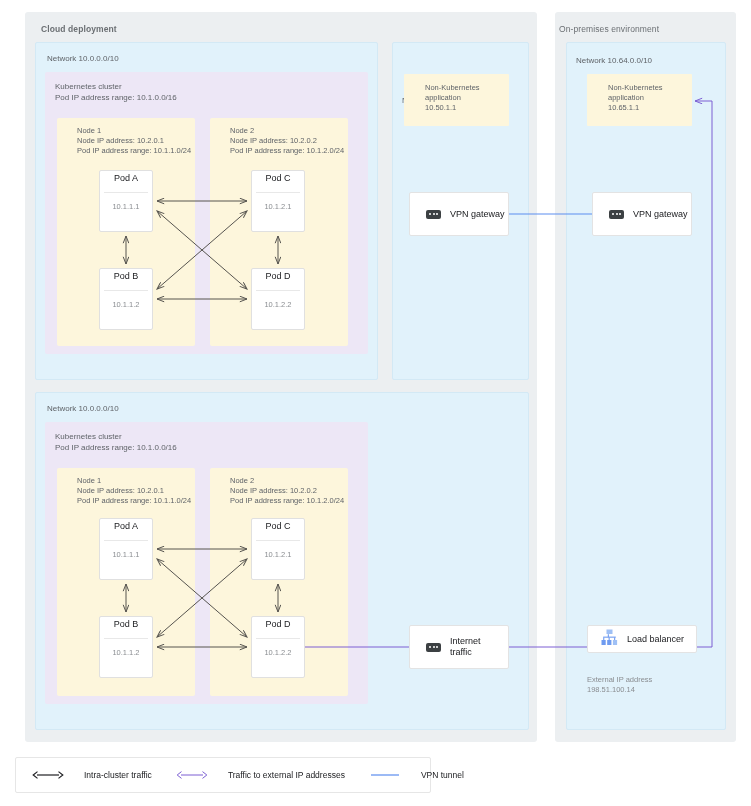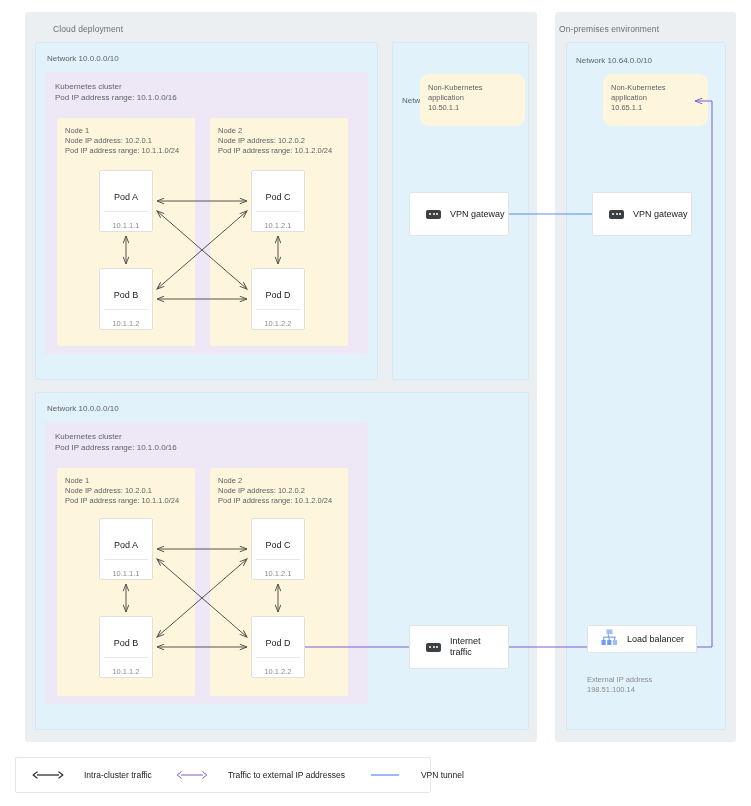--- a/index.html
+++ b/index.html
@@ -21,38 +21,37 @@
     background:#E1F2FB;border:1px solid #d3e9f5;border-radius:2px;
   }
   .network-label{font-size:8px;color:#5f6368;}
   .cluster{
     background:#EDE7F6;border-radius:2px;
   }
   .cluster-label{font-size:8px;color:#5f6368;line-height:10.5px;}
   .node{
     background:#FDF6DC;border-radius:2px;
   }
-  .node-label{font-size:7.5px;color:#5f6368;line-height:10px;}
+  .node-label{font-size:7.5px;color:#5f6368;line-height:10px;margin-left:12px;}
 
   
   .pod{
     background:#ffffff;border:1px solid #e0e0e0;border-radius:2px;
     display:flex;flex-direction:column;align-items:center;
     justify-content:flex-start;
   }
-  .pod-title{font-size:9px;color:#202124;margin-top:21px;}
+  .pod-title{font-size:9px;color:#202124;margin-top:2px;}
   .pod-div{width:44px;height:1px;background:#e8e8e8;margin:9px 0 0 0;}
   .pod-ip{font-size:7.5px;color:#8a8d91;margin-top:9px;}
 
   
   .appbox{
-    background:#FDF6DC;border-radius:9px;
+    background:#FDF6DC;border-radius:1px;
     font-size:7.5px;color:#5f6368;line-height:10px;
-    padding:9px 8px;
-    margin-left:16px;
+    padding:9px 21px;
   }
 
   
   .card{
     background:#ffffff;border:1px solid #e3e3e3;border-radius:2px;
     display:flex;align-items:center;gap:9px;padding-left:16px;
   }
   .card-label{font-size:9px;color:#202124;line-height:11px;}
 
   
@@ -70,21 +69,21 @@
   .leg-item{display:flex;align-items:center;gap:20px;}
   .leg-text{font-size:8.5px;color:#202124;white-space:nowrap;}
 
   svg.lines{position:absolute;left:0;top:0;width:751px;height:806px;
     pointer-events:none;overflow:visible;}
 </style>
 </head>
 <body>
 
 <div class="abs env" style="left:25px;top:12px;width:512px;height:730px;">
-  <div class="abs env-label" style="left:28px;top:12px;">Cloud deployment</div>
+  <div class="abs env-label" style="left:16px;top:12px;font-weight:bold;">Cloud deployment</div>
 </div>
 
 <div class="abs network" style="left:35px;top:42px;width:343px;height:338px;">
 </div>
 <div class="abs network-label" style="left:47px;top:54px;">Network 10.0.0.0/10</div>
 
 <div class="abs cluster" style="left:45px;top:72px;width:323px;height:282px;"></div>
 <div class="abs cluster-label" style="left:55px;top:82px;">
   <div>Kubernetes cluster</div>
   <div>Pod IP address range: 10.1.0.0/16</div>

